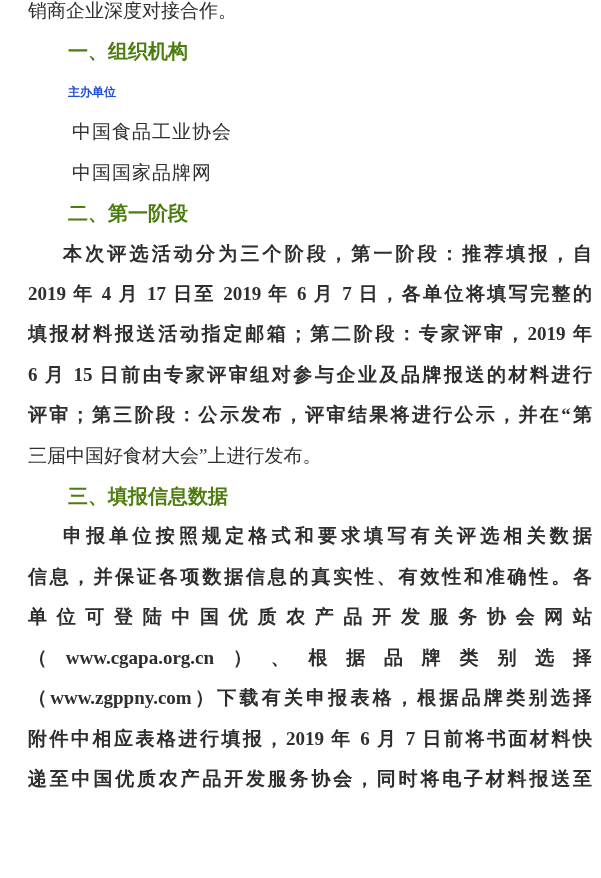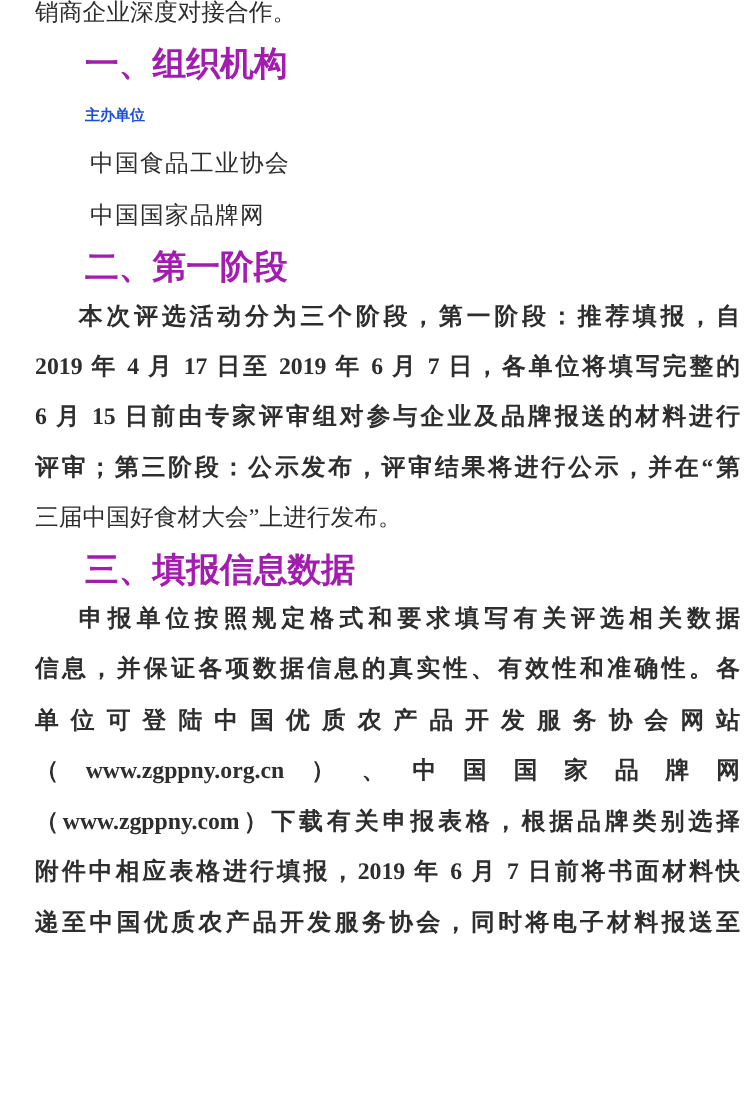--- a/index.html
+++ b/index.html
@@ -25,22 +25,22 @@
     color: #2e2e2e;
   }
   .line {
     height: 40.43px;
     overflow: hidden;
   }
   
   .h {
     font-family: "Liberation Sans", "DejaVu Sans", sans-serif;
     font-weight: 700;
-    font-size: 27px;
-    color: #a21caf;
+    font-size: 20px;
+    color: #4d7c0f;
     padding-left: 40px;
   }
   
   .sh {
     font-family: "Liberation Sans", "DejaVu Sans", sans-serif;
     font-weight: 700;
     font-size: 12px;
     color: #1d4ed8;
     padding-left: 40px;
   }
@@ -67,26 +67,27 @@
   <div class="text-block">
 
     <div class="line">销商企业深度对接合作。</div>
     <div class="line h">一、组织机构</div>
     <div class="line sh">主办单位</div>
     <div class="line org">中国食品工业协会</div>
     <div class="line org">中国国家品牌网</div>
     <div class="line h">二、第一阶段</div>
     <div class="line first j">本次评选活动分为三个阶段，第一阶段：推荐填报，自</div>
     <div class="line j">2019 年 4 月 17 日至 2019 年 6 月 7 日，各单位将填写完整的</div>
+    <div class="line j">填报材料报送活动指定邮箱；第二阶段：专家评审，2019 年</div>
     <div class="line j">6 月 15 日前由专家评审组对参与企业及品牌报送的材料进行</div>
     <div class="line j">评审；第三阶段：公示发布，评审结果将进行公示，并在“第</div>
     <div class="line">三届中国好食材大会”上进行发布。</div>
     <div class="line h">三、填报信息数据</div>
     <div class="line first j">申报单位按照规定格式和要求填写有关评选相关数据</div>
     <div class="line j">信息，并保证各项数据信息的真实性、有效性和准确性。各</div>
     <div class="line j">单位可登陆中国优质农产品开发服务协会网站</div>
-    <div class="line j">（www.zgppny.org.cn）、中国国家品牌网</div>
+    <div class="line j">（www.cgapa.org.cn）、根据品牌类别选择</div>
     <div class="line j">（www.zgppny.com）下载有关申报表格，根据品牌类别选择</div>
     <div class="line j">附件中相应表格进行填报，2019 年 6 月 7 日前将书面材料快</div>
     <div class="line j">递至中国优质农产品开发服务协会，同时将电子材料报送至</div>
 
   </div>
 </div>
 
 </body></html>

